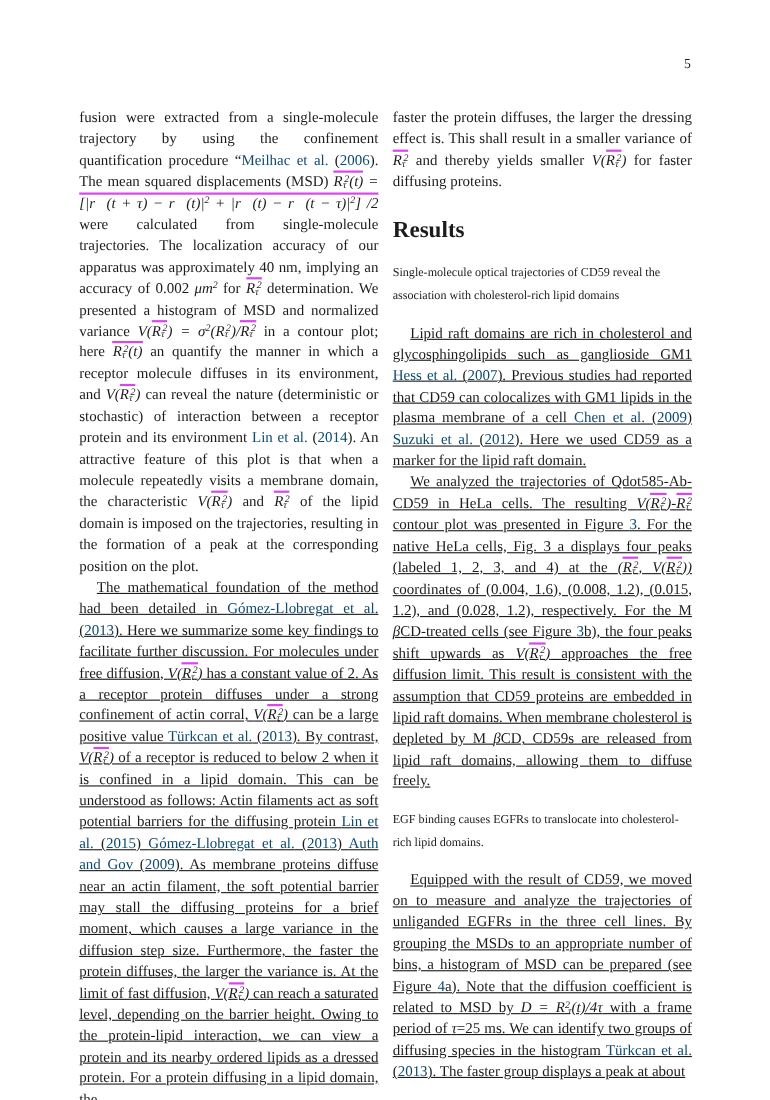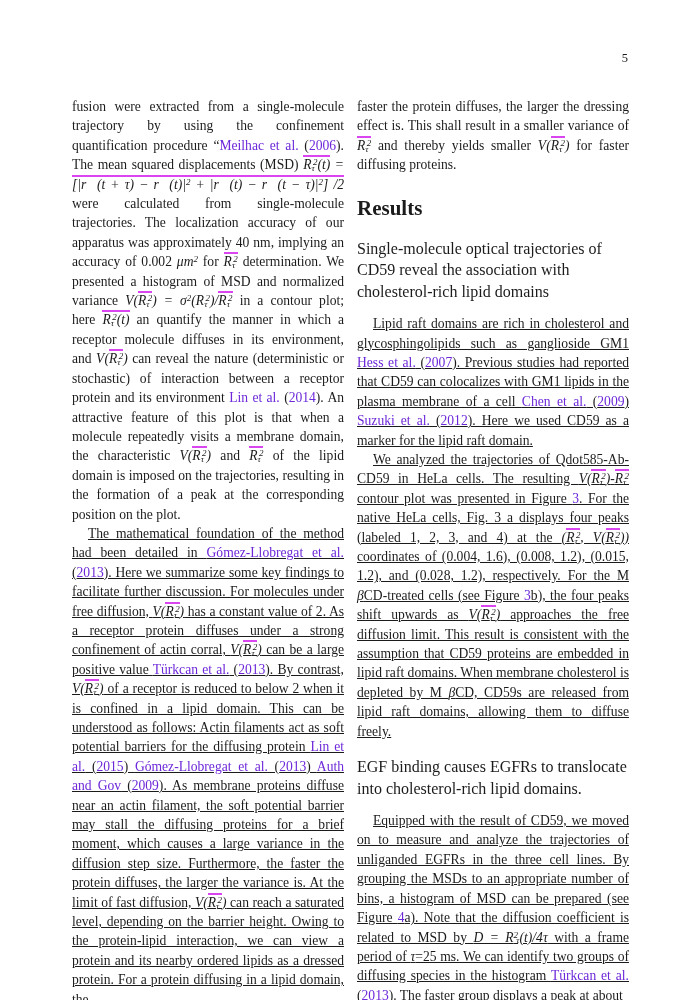--- a/index.html
+++ b/index.html
@@ -13,22 +13,22 @@
     text-align:center;font-style:italic;font-size:11px;
   }
   .page-number{
     position:absolute;top:0;right:2px;font-style:normal;font-size:12.5px;
   }
   .cols{position:absolute;top:97px;left:72px;width:558px;display:flex;gap:13px;}
   .col{width:272px;}
   p{margin:0;font-size:13.6px;line-height:19.4px;text-align:justify;}
   p.ind{text-indent:16px;text-decoration:underline;}
   h1.results{font-size:21px;font-weight:700;margin:21px 0 17px;}
-  h2.subsec{font-size:16px;font-weight:400;line-height:21.5px;margin:15px 0 12px;text-align:left;}
-  .link{color:#6d28d9;}
+  h2.subsec{font-size:11px;font-weight:400;line-height:21.5px;margin:15px 0 12px;text-align:left;}
+  .link{color:#0c4a6e;}
   .m{font-style:italic;}
   .ov{border-top:2px solid #d946ef;}
   .sp{font-size:0.66em;vertical-align:0.45em;line-height:0;}
   .sb{font-size:0.66em;vertical-align:-0.2em;line-height:0;}
   .st{margin-left:-0.2em;}
 </style>
 </head>
 <body>
 
 <div class="page">

